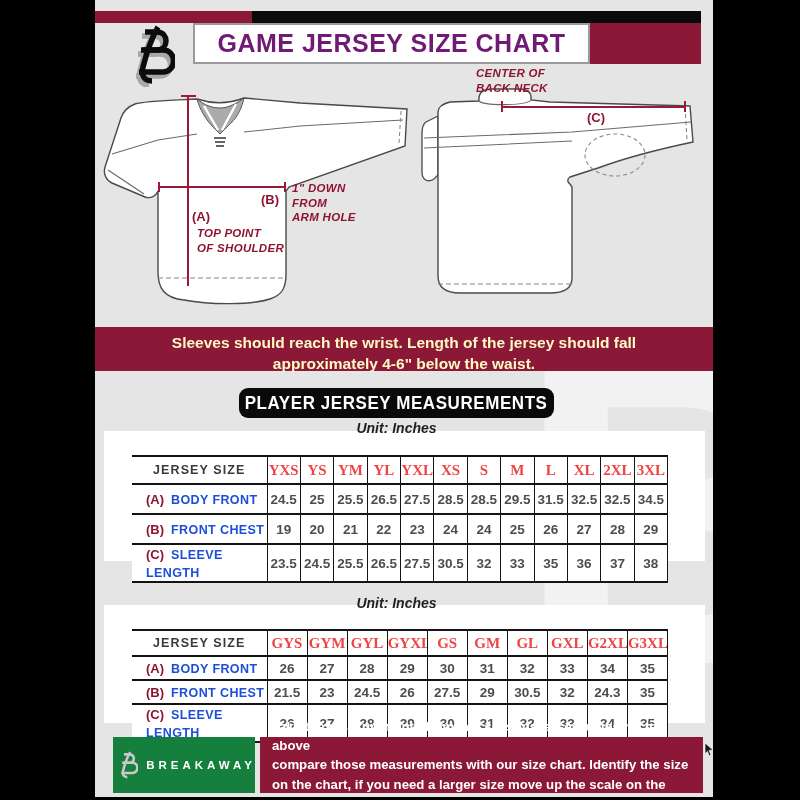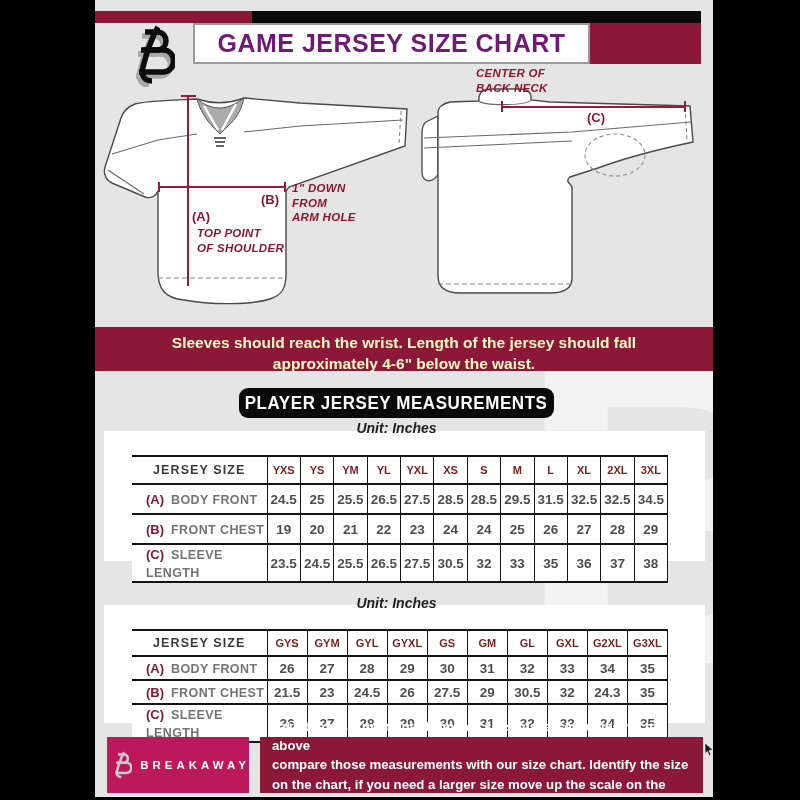--- a/index.html
+++ b/index.html
@@ -35,30 +35,30 @@
   .unit{width:315px;text-align:center;font-size:14px;font-style:italic;font-weight:700;color:#1f1f1f;z-index:2;}
   
   .panel{left:9px;width:601px;background:#fff;z-index:1;}
   table.mtable{border-collapse:collapse;table-layout:fixed;width:536px;margin:24px 0 0 28px;background:#fff;}
   table.mtable th,table.mtable td{padding:0;text-align:center;vertical-align:middle;overflow:hidden;}
   table.mtable thead tr{border-top:2.5px solid #141414;border-bottom:2px solid #141414;}
   table.mtable tbody tr{border-bottom:2px solid #141414;}
   table.mtable tbody tr:last-child{border-bottom:2.5px solid #141414;}
   table.mtable .vc{border-left:1.5px solid #141414;}
   table.mtable .vc:last-child{border-right:1.5px solid #141414;}
-  table.mtable th.vc{font-size:11px;font-weight:800;color:#7f1d1d;}
+  table.mtable th.vc{font-size:15px;font-weight:800;color:#ef4444;font-family:Liberation Serif, serif;}
   table.mtable th.szh{font-size:12.5px;font-weight:600;color:#3a3a3a;letter-spacing:1.1px;}
   table.mtable td.vc{font-size:13.5px;font-weight:600;color:#4d4d4d;}
   table.mtable td.rowlab{text-align:left;padding-left:14px;}
   table.mtable td.rowlab .key{color:#8E1532;font-weight:800;font-size:13px;margin-right:7px;}
-  table.mtable td.rowlab .lbl{color:#737373;font-weight:700;font-size:12.5px;letter-spacing:.4px;}
+  table.mtable td.rowlab .lbl{color:#1d4ed8;font-weight:700;font-size:12.5px;letter-spacing:.4px;}
   #player-table thead tr{height:28px;} #player-table tbody tr{height:30px;}
   #goalie-table thead tr{height:26px;} #goalie-table tbody tr{height:24px;}
   
-  #footer-black{left:12px;top:737px;width:142px;height:56px;background:#be185d;display:flex;
+  #footer-black{left:18px;top:737px;width:142px;height:56px;background:#15803d;display:flex;
     align-items:center;justify-content:center;gap:8px;z-index:2;}
   #footer-black .brand{color:#fff;font-size:11.5px;font-weight:700;letter-spacing:4px;}
   #footer-maroon{left:165px;top:737px;width:443px;height:56px;display:flex;align-items:center;z-index:2;}
   #footer-maroon .txt{color:#fff;font-size:13.2px;font-weight:600;line-height:19.2px;padding:0 10px 0 12px;white-space:pre-line;}
   svg{display:block;}
 </style>
 </head>
 <body>
 
 <div id="stage">

